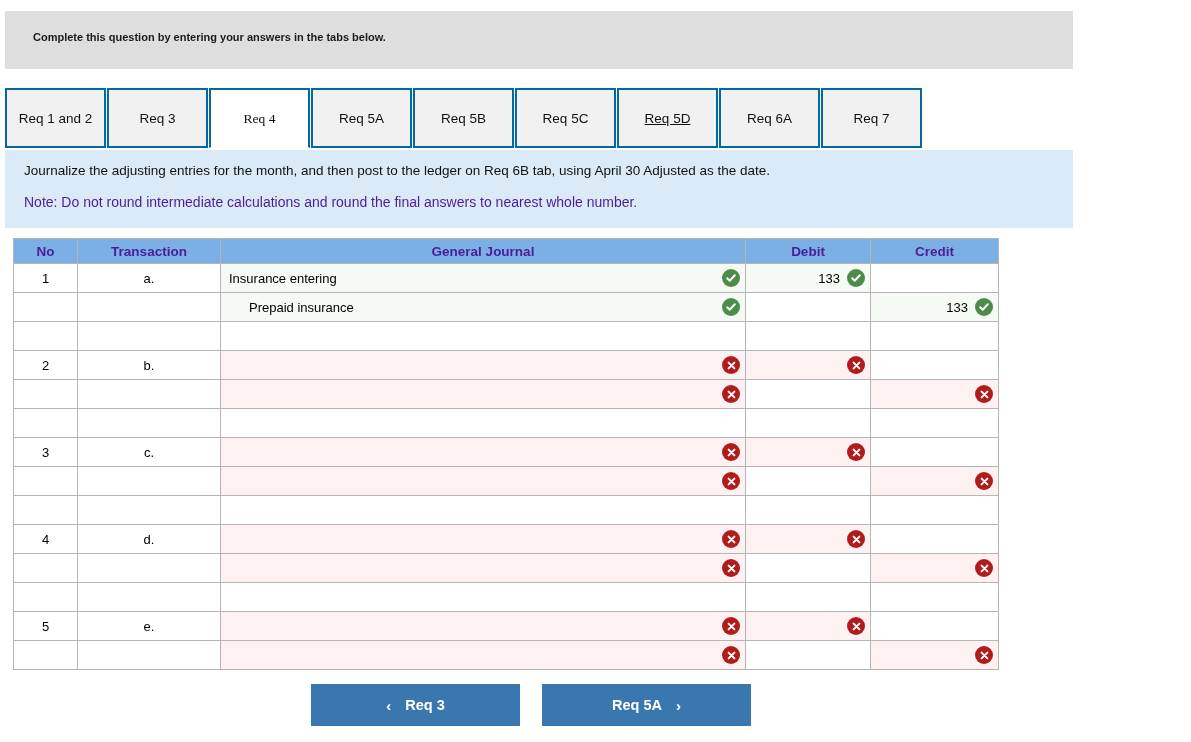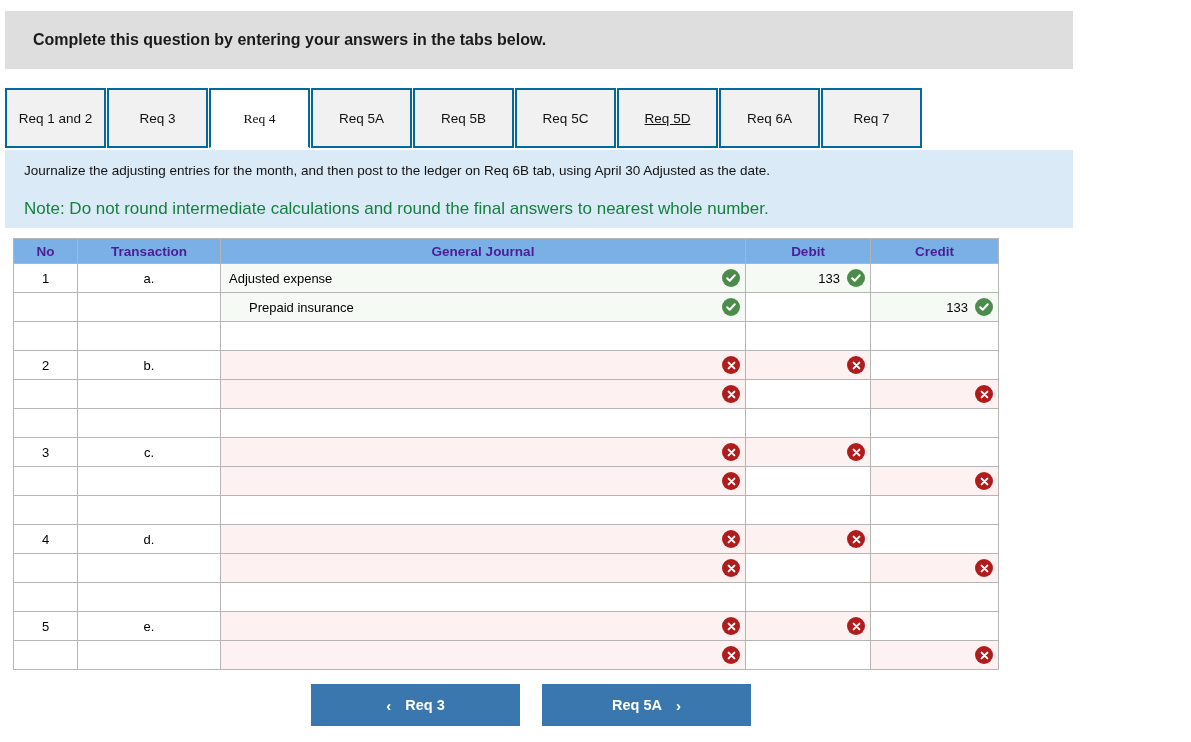--- a/index.html
+++ b/index.html
@@ -24,21 +24,21 @@
     top: 11px;
     width: 1068px;
     height: 58px;
     background: #dedede;
     box-sizing: border-box;
   }
   .banner-text {
     position: absolute;
     left: 28px;
     top: 20px;
-    font-size: 16px;
+    font-size: 11px;
     font-weight: bold;
     color: #1a1a1a;
     white-space: nowrap;
   }
 
   
   .tabstrip {
     position: absolute;
     left: 5px;
     top: 88px;
@@ -90,25 +90,25 @@
     left: 19px;
     top: 11px;
     width: 1022px;
     font-size: 13.5px;
     line-height: 20px;
     color: #111111;
   }
   .instr-note {
     position: absolute;
     left: 19px;
-    top: 49px;
+    top: 42px;
     width: 1022px;
-    font-size: 17px;
+    font-size: 14px;
     line-height: 20px;
-    color: #15803d;
+    color: #4c1d95;
   }
 
   
   .jtable {
     position: absolute;
     left: 13px;
     top: 238px;
     width: 985px;
     border-collapse: collapse;
     table-layout: fixed;
@@ -262,21 +262,21 @@
       <th>Transaction</th>
       <th>General Journal</th>
       <th>Debit</th>
       <th>Credit</th>
     </tr>
   </thead>
   <tbody id="jbody">
       <tr>
         <td class="c-no plain">1</td>
         <td class="c-trans plain">a.</td>
-        <td class="c-journal ok"><span class="jtext">Adjusted expense</span><span class="mark correct">
+        <td class="c-journal ok"><span class="jtext">Insurance entering</span><span class="mark correct">
             <svg width="12" height="12" viewBox="0 0 12 12">
               <path d="M2.2 6.2 L4.7 8.7 L9.8 3.3" stroke="#ffffff" stroke-width="2" fill="none" stroke-linecap="round" stroke-linejoin="round"></path>
             </svg>
           </span></td>
         <td class="c-amt ok"><span>133</span><span class="mark correct">
             <svg width="12" height="12" viewBox="0 0 12 12">
               <path d="M2.2 6.2 L4.7 8.7 L9.8 3.3" stroke="#ffffff" stroke-width="2" fill="none" stroke-linecap="round" stroke-linejoin="round"></path>
             </svg>
           </span></td>
         <td class="c-amt plain"><span></span></td>

